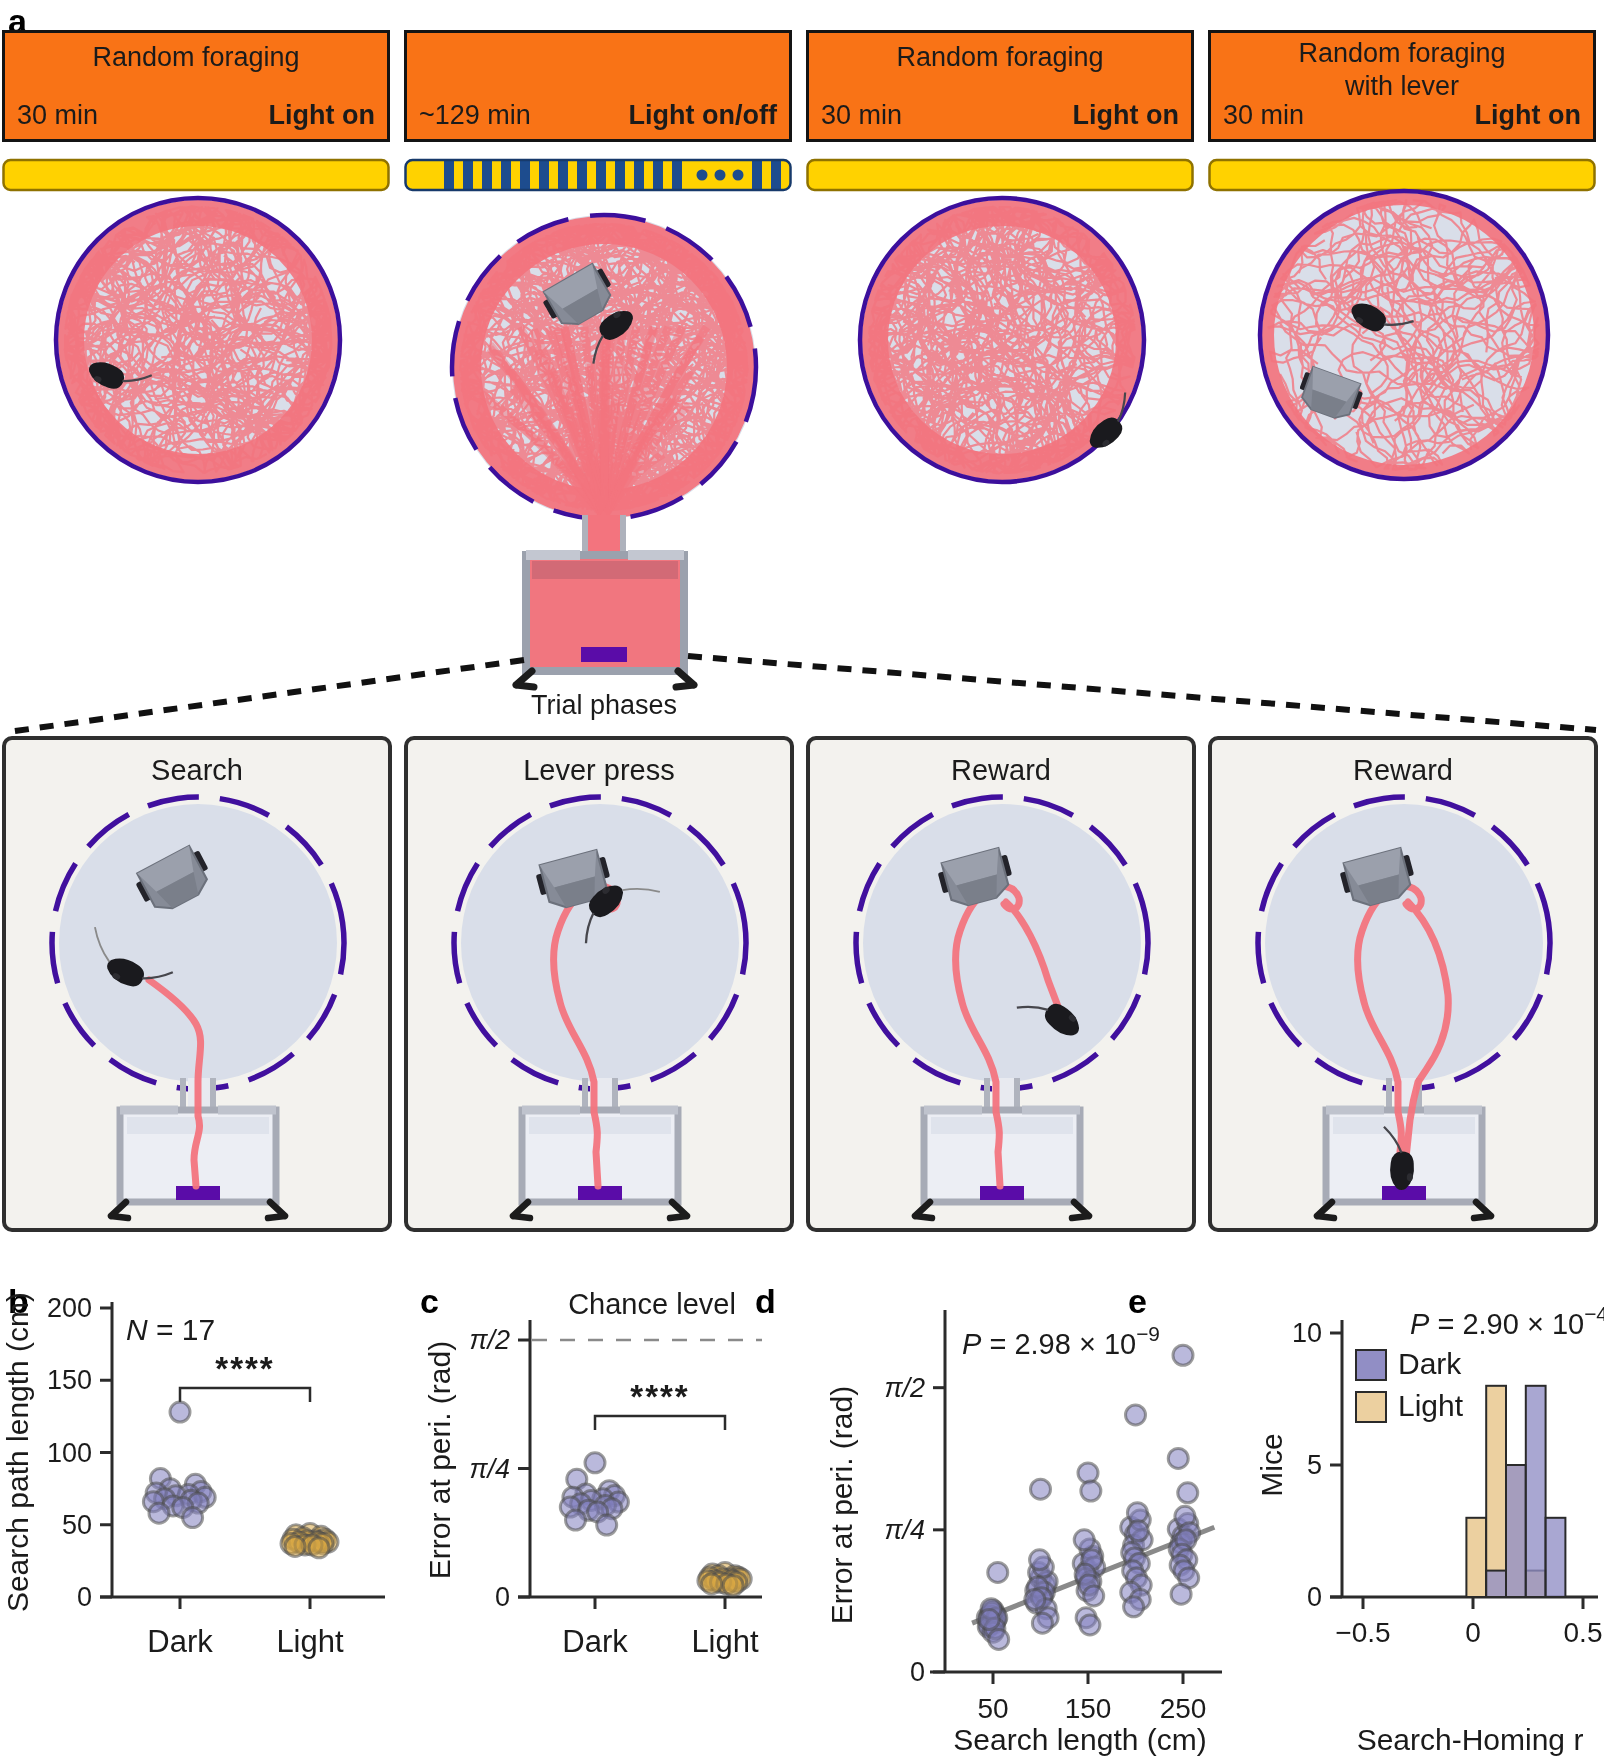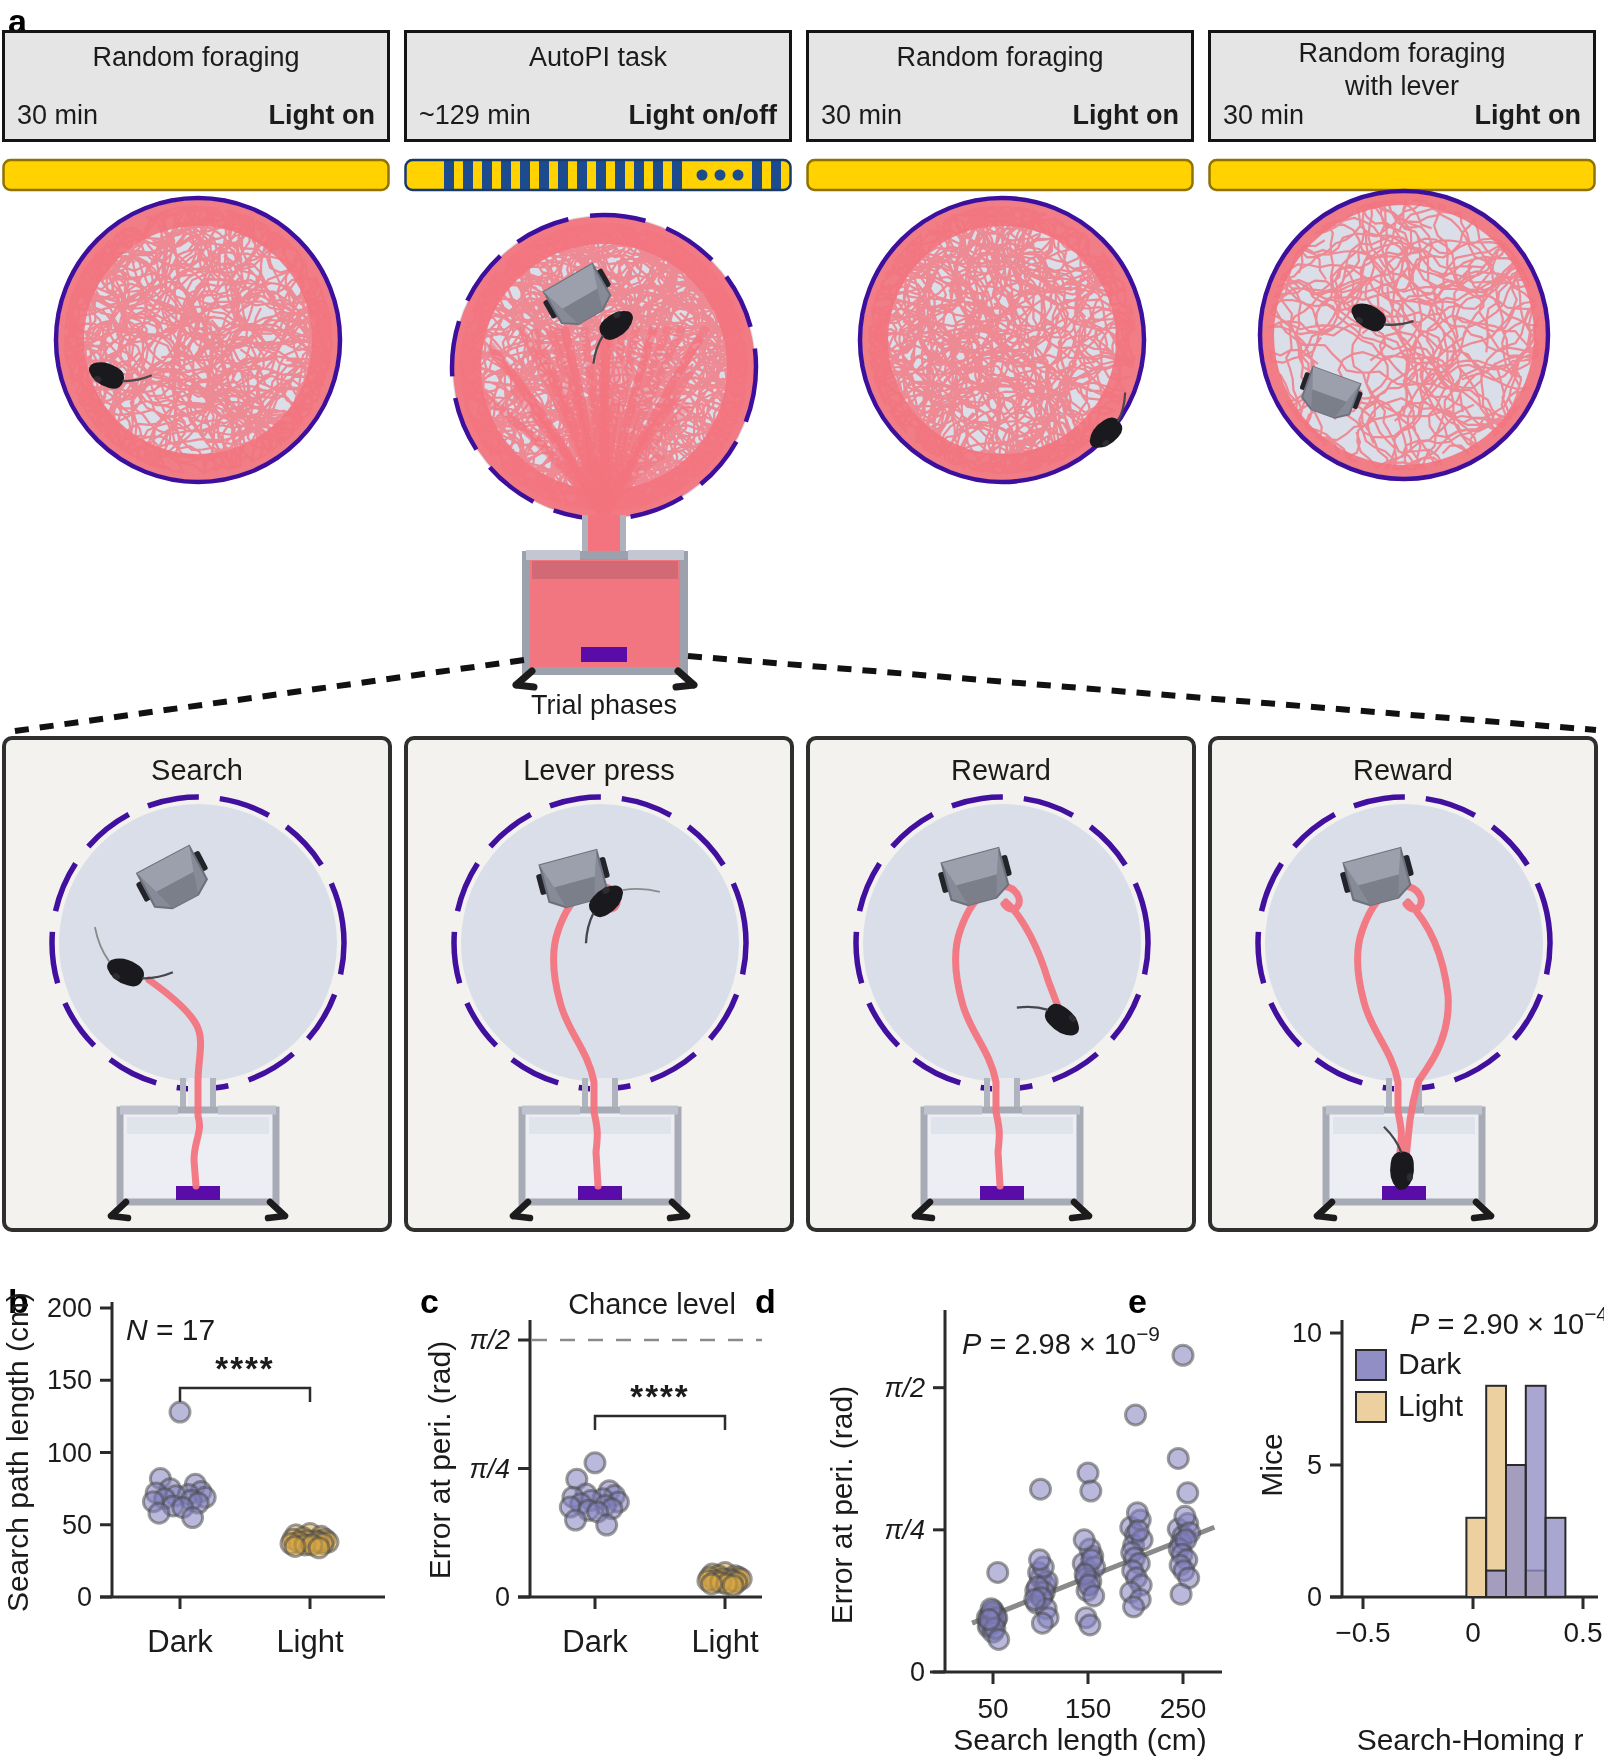--- a/index.html
+++ b/index.html
@@ -1,20 +1,20 @@
 <!DOCTYPE html>
 <html><head>
 <meta charset="utf-8">
 <style>
   html,body{margin:0;padding:0;background:#ffffff;}
   body{font-family:"Liberation Sans","DejaVu Sans",sans-serif;color:#1b1b1b;}
   #fig{position:relative;width:1604px;height:1760px;background:#ffffff;overflow:hidden;}
   .abs{position:absolute;}
   .panel-letter{font-size:34px;font-weight:bold;color:#000;}
-  .hdr-box{box-sizing:border-box;width:388px;height:112px;background:#e5e5e5;border:3px solid #141414;padding-left:48px;}
+  .hdr-box{box-sizing:border-box;width:388px;height:112px;background:#f97316;border:3px solid #141414;padding-left:48px;}
   .hdr-title{position:absolute;top:8px;left:0;width:100%;text-align:center;font-size:27px;line-height:33px;color:#1b1b1b;}
   .hdr-duration{position:absolute;left:12px;bottom:8px;font-size:27px;}
   .hdr-light{position:absolute;right:12px;bottom:8px;font-size:27px;font-weight:bold;}
   .phase-panel{box-sizing:border-box;width:390px;height:496px;background:#f3f2ee;border:4px solid #2f2f2f;border-radius:10px;}
   .phase-title{position:absolute;top:14px;left:0;width:100%;text-align:center;font-size:29px;color:#1b1b1b;}
   .trial-label{font-size:27px;text-align:center;width:240px;margin-top:8px;}
   svg{display:block;}
   svg text{font-family:"Liberation Sans","DejaVu Sans",sans-serif;}
 </style>
 </head>
@@ -23,21 +23,20 @@
 <div id="fig">
 
   <div class="abs panel-letter" style="left:8px;top:2px;">a</div>
 
   <div class="abs hdr-box" style="left:2px;top:30px;">
     <div class="hdr-title"><span>Random foraging</span><br><span></span></div>
     <div class="hdr-duration">30 min</div>
     <div class="hdr-light">Light on</div>
   </div>
   <div class="abs hdr-box" style="left:404px;top:30px;">
-    <div class="hdr-title"><span>AutoPI task</span><br><span></span></div>
     <div class="hdr-duration">~129 min</div>
     <div class="hdr-light">Light on/off</div>
   </div>
   <div class="abs hdr-box" style="left:806px;top:30px;">
     <div class="hdr-title"><span>Random foraging</span><br><span></span></div>
     <div class="hdr-duration">30 min</div>
     <div class="hdr-light">Light on</div>
   </div>
   <div class="abs hdr-box" style="left:1208px;top:30px;">
     <div class="hdr-title" style="top:4px;"><span>Random foraging</span><br><span>with lever</span></div>

